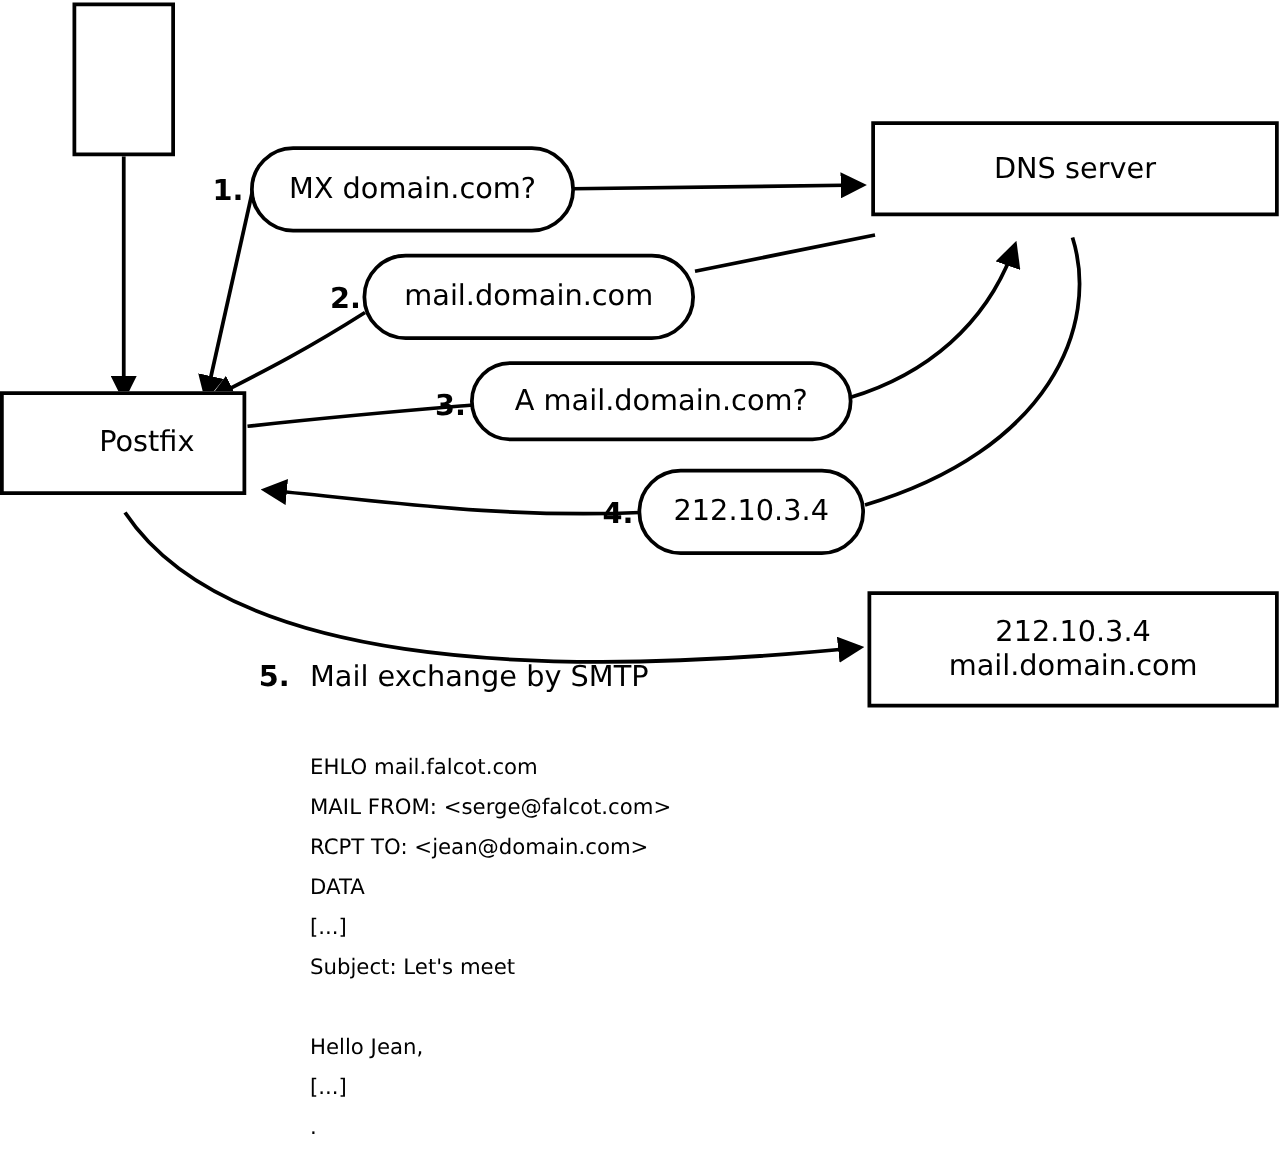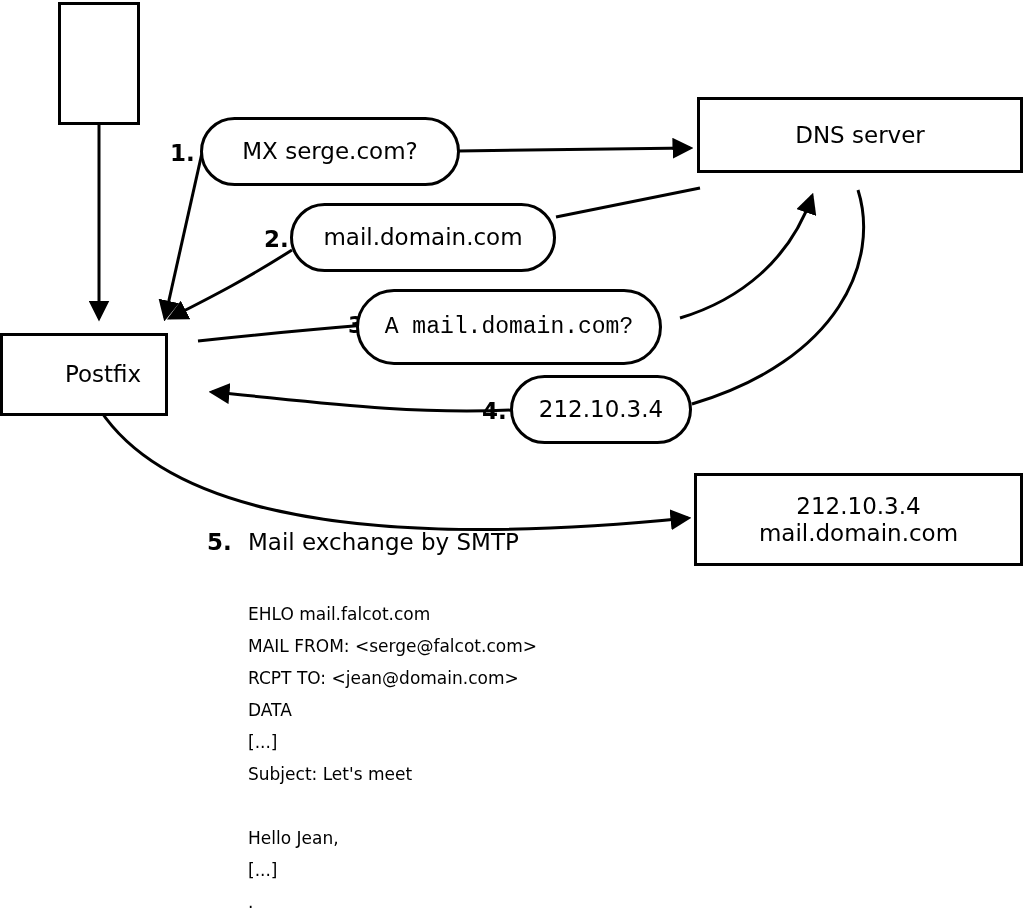--- a/index.html
+++ b/index.html
@@ -94,35 +94,35 @@
 
     <path d="M 858 190 C 880 260 840 360 692 404" stroke="#000000" stroke-width="3" fill="none"></path>
     <path d="M 512 410 C 400 415 300 400 212 392" stroke="#000000" stroke-width="3" fill="none" marker-end="url(#arrow)"></path>
 
     <path d="M 100 410 C 180 530 420 545 688 518" stroke="#000000" stroke-width="3" fill="none" marker-end="url(#arrow)"></path>
   </svg>
 
   <div class="node" style="left:58px; top:2px; width:82px; height:123px;"></div>
 
 
-  <div class="node" style="left:0px; top:333px; width:168px; height:83px;padding-left:38px;">Postfix</div>
+  <div class="node" style="left:0px; top:313px; width:197px; height:83px;padding-left:38px;">Postfix</div>
 
   <div class="node" style="left:697px; top:97px; width:326px; height:76px;">DNS server</div>
 
   <div class="node" style="left:694px; top:473px; width:329px; height:93px;">212.10.3.4
 mail.domain.com</div>
 
   <div class="step-num" style="left:170px; top:140px;">1.</div>
-  <div class="bubble" style="left:200px; top:117px; width:260px; height:69px;">MX serge.com?</div>
+  <div class="bubble" style="left:200px; top:117px; width:260px; height:69px;">MX domain.com?</div>
 
   <div class="step-num" style="left:264px; top:226px;">2.</div>
   <div class="bubble" style="left:290px; top:203px; width:266px; height:69px;">mail.domain.com</div>
 
   <div class="step-num" style="left:348px; top:312px;">3.</div>
-  <div class="bubble" style="left:356px; top:289px; width:306px; height:76px;font-family:Liberation Mono, monospace;">A mail.domain.com?</div>
+  <div class="bubble" style="left:376px; top:289px; width:306px; height:64px;">A mail.domain.com?</div>
 
   <div class="step-num" style="left:482px; top:398px;">4.</div>
   <div class="bubble" style="left:510px; top:375px; width:182px; height:69px;">212.10.3.4</div>
 
   <div class="step-num" style="left:207px; top:529px;">5.</div>
   <div class="label" style="left:248px; top:529px;">Mail exchange by SMTP</div>
 
   <div class="transcript" style="left:248px; top:598px;">EHLO mail.falcot.com
 MAIL FROM: &lt;serge@falcot.com&gt;
 RCPT TO: &lt;jean@domain.com&gt;

